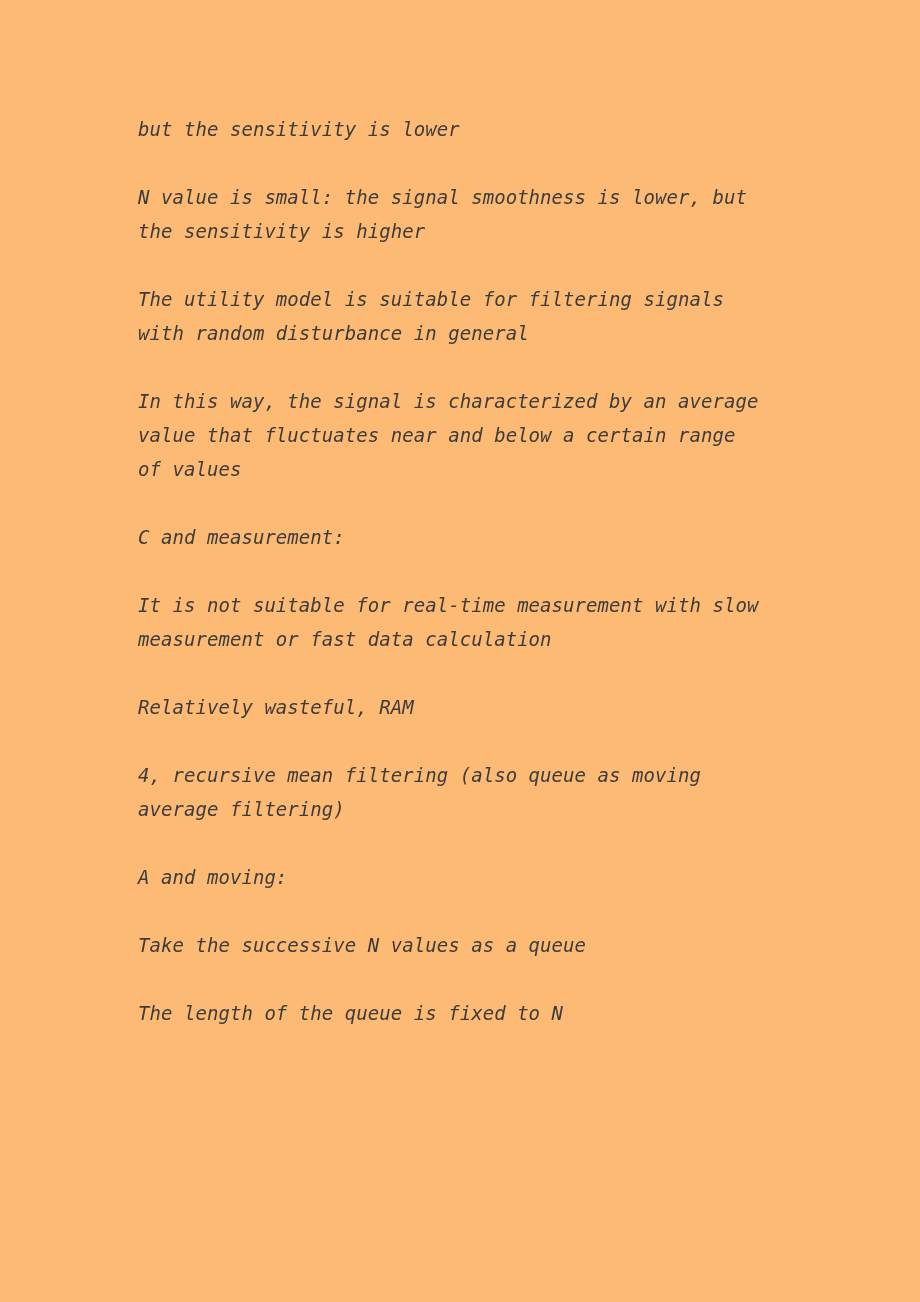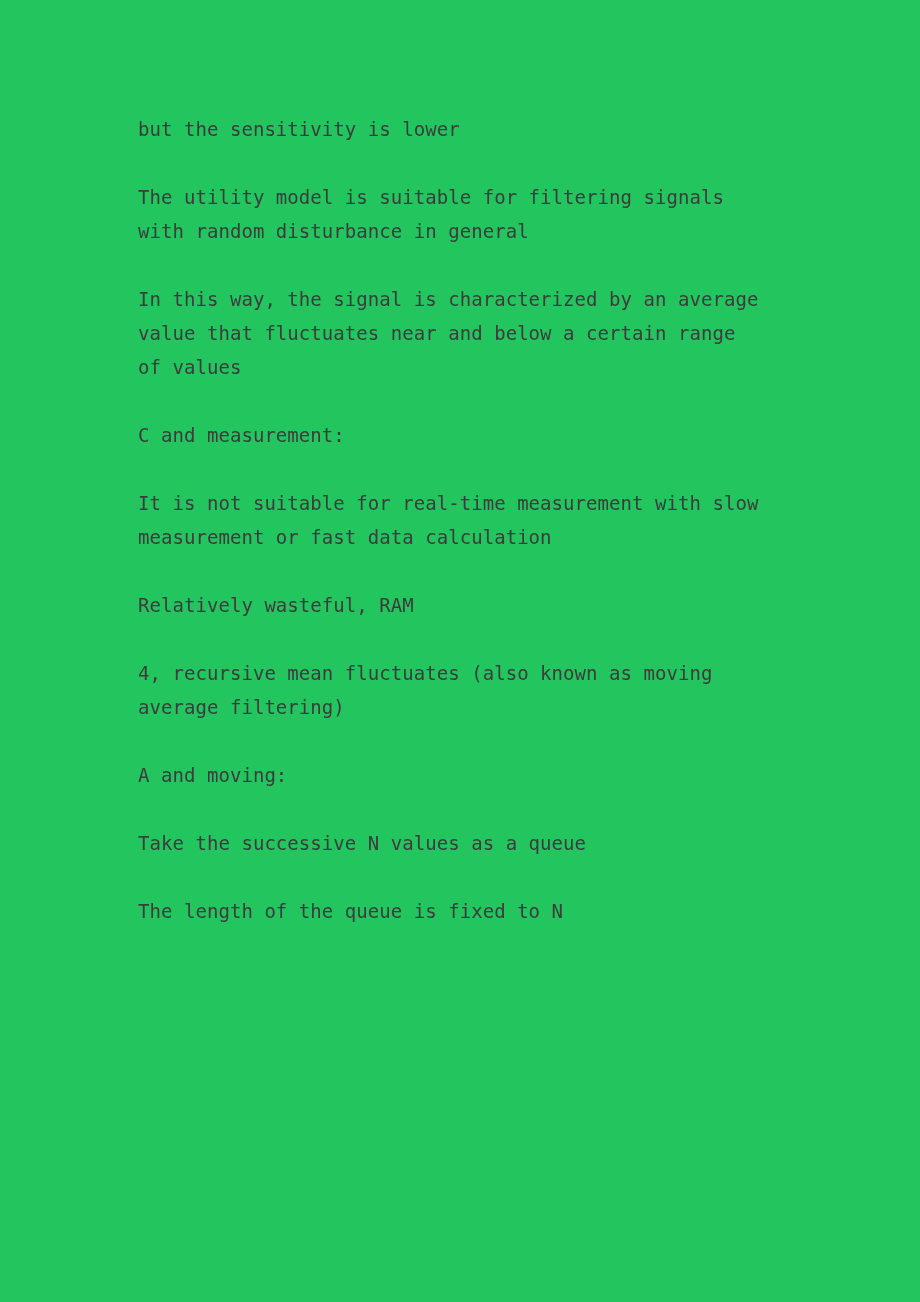--- a/index.html
+++ b/index.html
@@ -11,22 +11,23 @@
   body {
     width: 920px;
     height: 1302px;
     overflow: hidden;
     font-family: "DejaVu Sans Mono", "Liberation Mono", monospace;
   }
   .page {
     position: relative;
     width: 920px;
     height: 1302px;
-    background: #22c55e;
+    background: #fdba74;
     box-sizing: border-box;
+    font-style: italic;
   }
   .doc-body {
     position: absolute;
     left: 138px;
     top: 112px;
     width: 626px;
   }
   .para {
     margin: 0 0 34px 0;
     font-size: 19px;
@@ -43,24 +44,25 @@
     margin-bottom: 12px;
   }
 </style>
 </head>
 <body>
 
 <div class="page">
   <div class="doc-body">
 
     <p class="para">but the sensitivity is lower</p>
+    <p class="para">N value is small: the signal smoothness is lower, but the sensitivity is higher</p>
     <p class="para">The utility model is suitable for filtering signals with random disturbance in general</p>
     <p class="para">In this way, the signal is characterized by an average value that fluctuates near and below a certain range of values</p>
     <p class="para">C and measurement:</p>
     <p class="para">It is not suitable for real-time measurement with slow measurement or fast data calculation</p>
     <p class="para">Relatively wasteful, RAM</p>
-    <p class="para">4, recursive mean fluctuates (also known as moving average filtering)</p>
+    <p class="para">4, recursive mean filtering (also queue as moving average filtering)</p>
     <p class="para">A and moving:</p>
     <p class="para">Take the successive N values as a queue</p>
     <p class="para">The length of the queue is fixed to N</p>
 
   </div>
 </div>
 
 </body></html>

